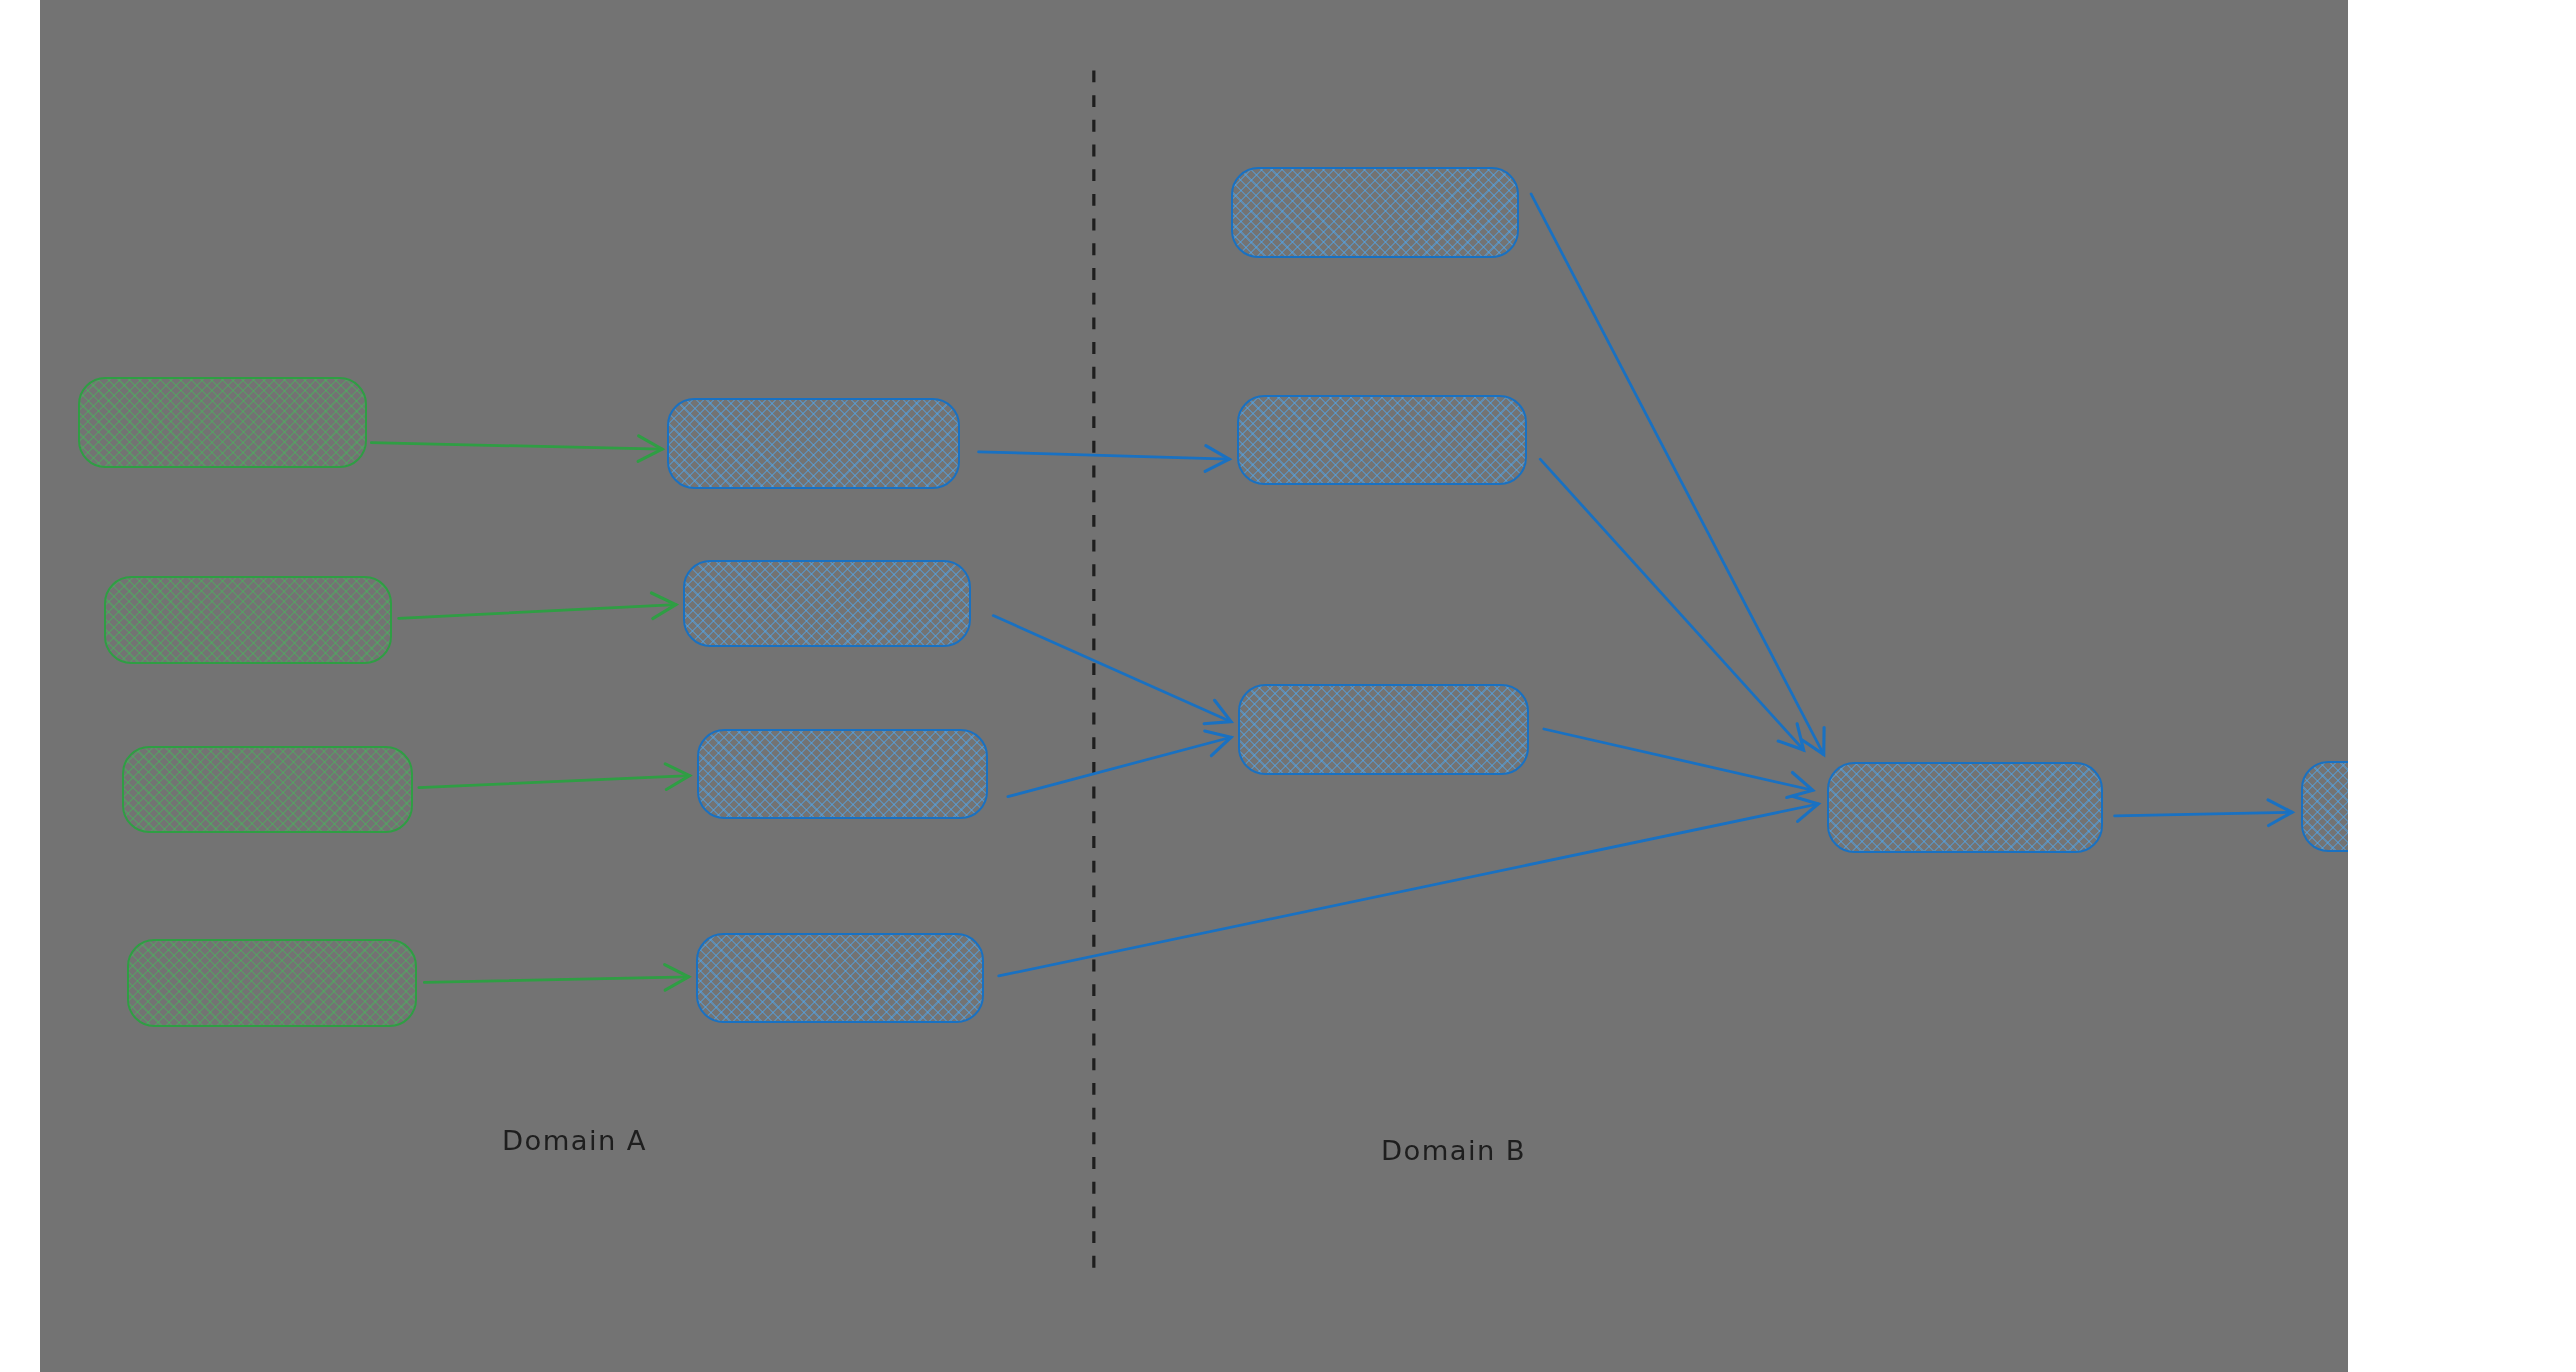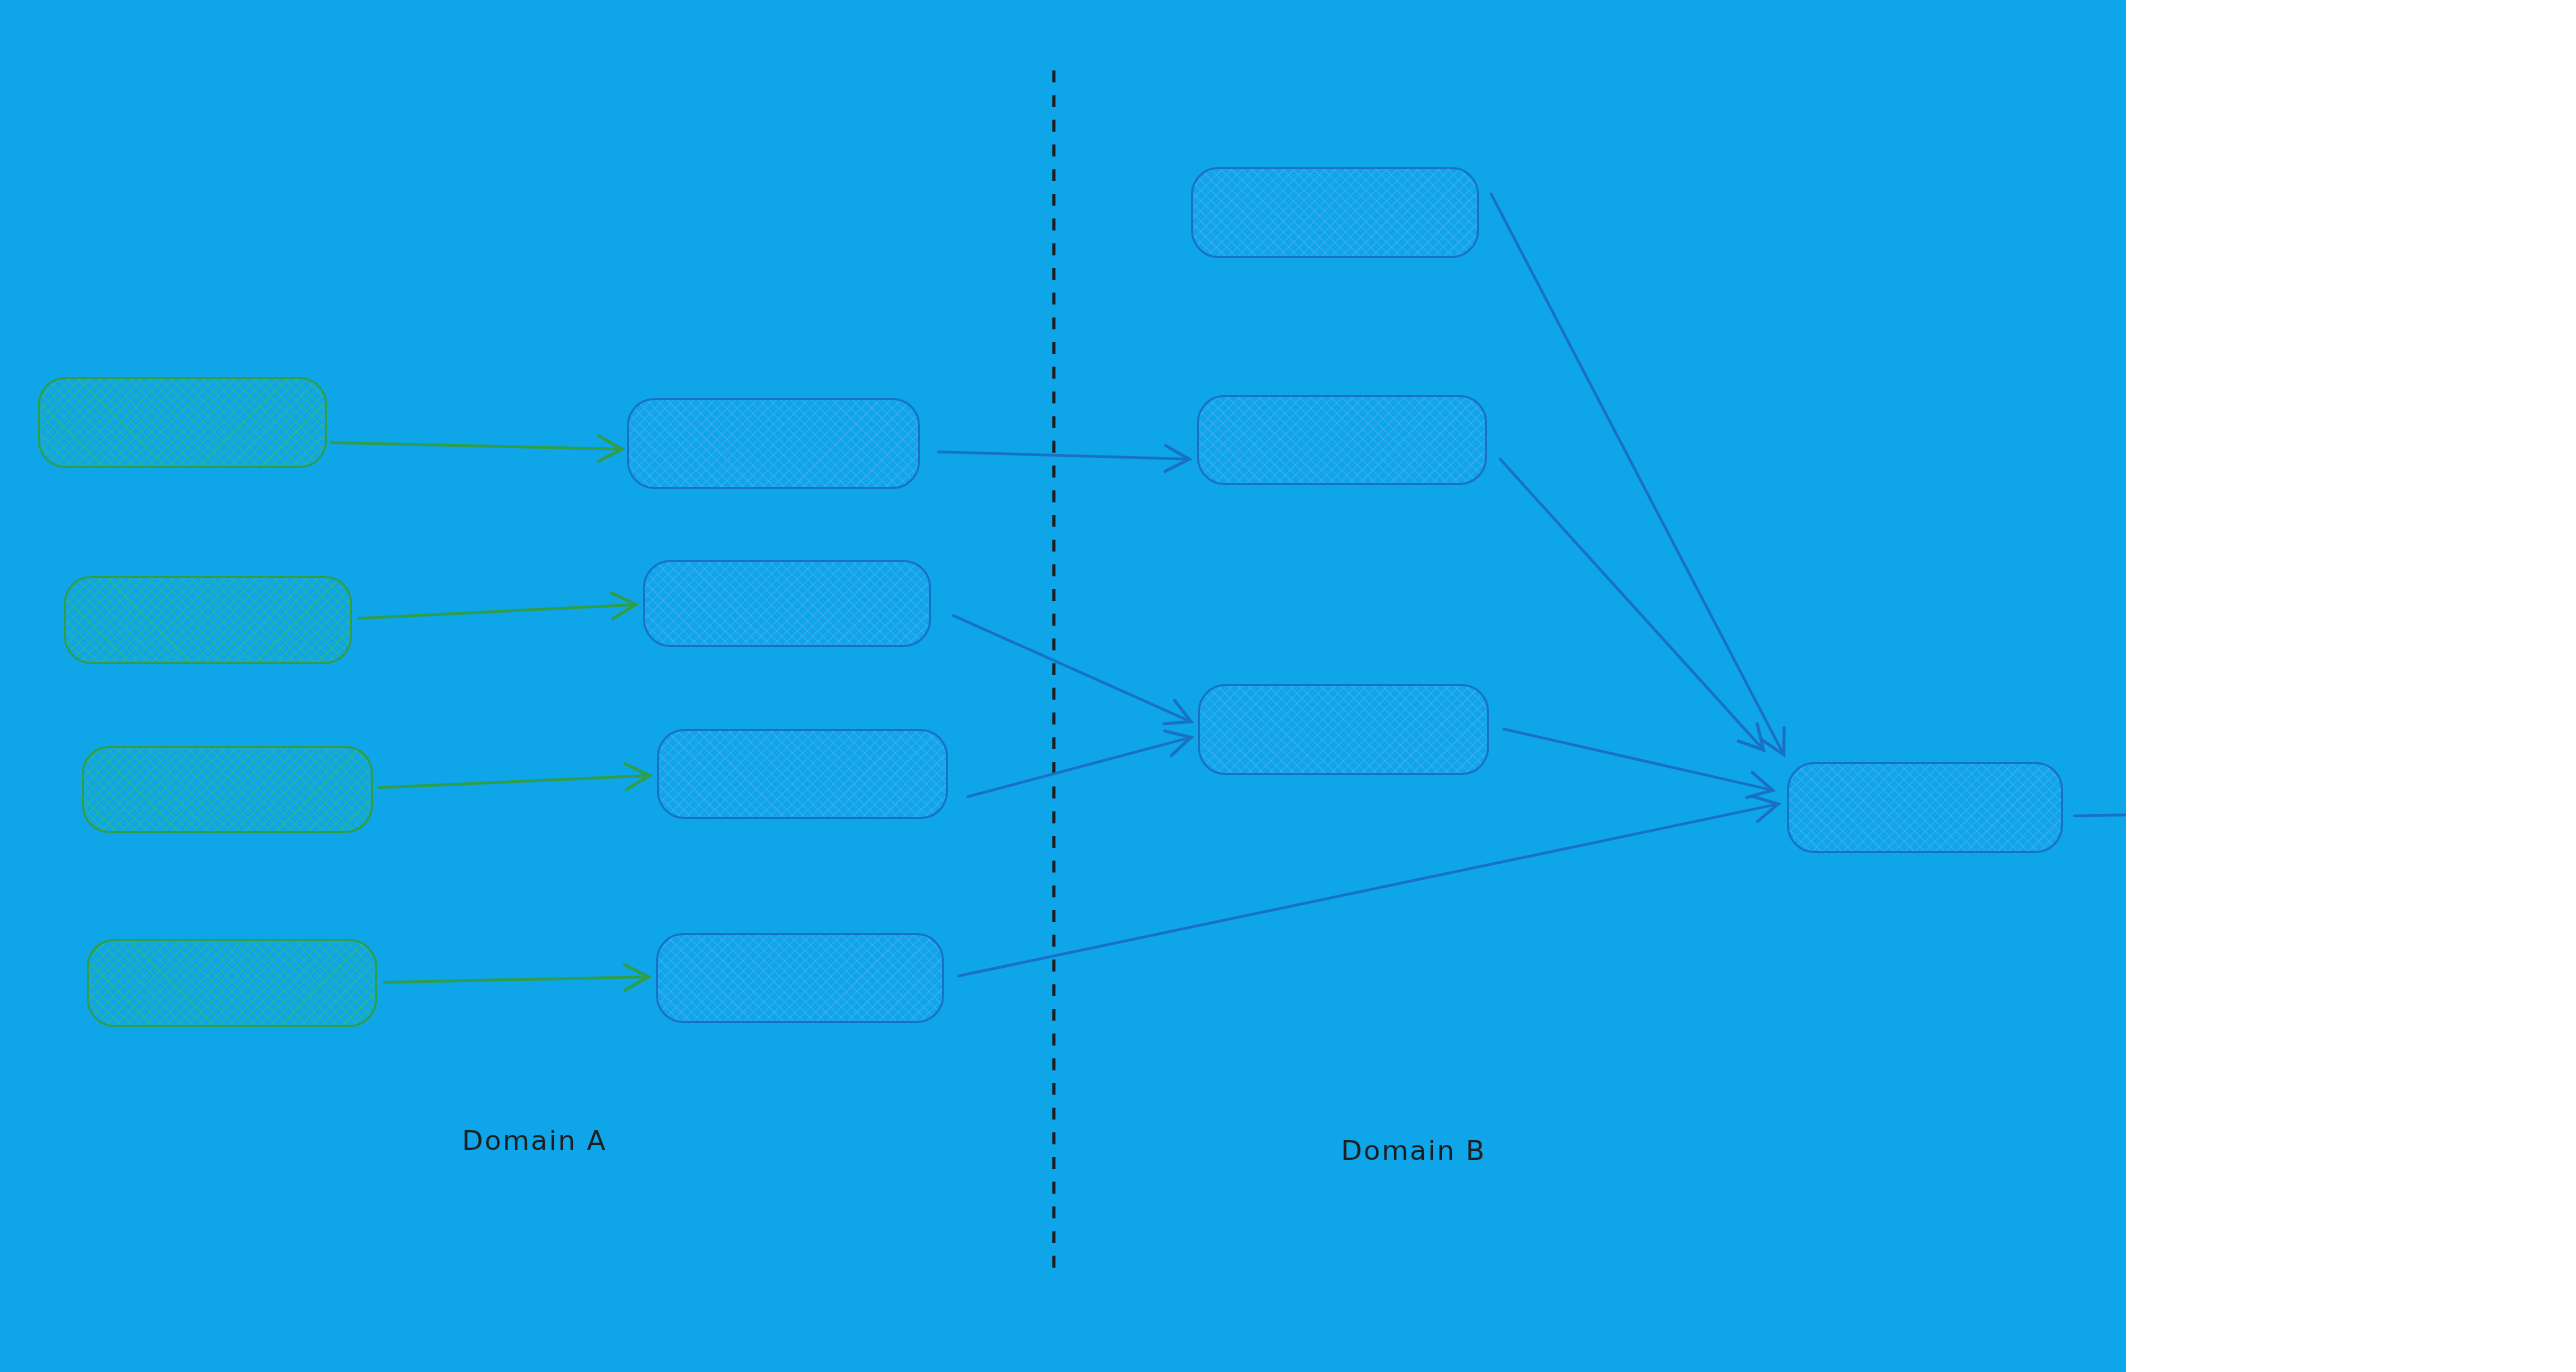--- a/index.html
+++ b/index.html
@@ -3,24 +3,25 @@
 <meta charset="utf-8">
 <style>
   html, body {
     margin: 0;
     padding: 0;
     background: #ffffff;
     font-family: "DejaVu Sans", "Liberation Sans", sans-serif;
   }
   .canvas {
     position: relative;
-    width: 2126px;
+    width: 2308px;
     height: 1372px;
-    background: #0ea5e9;
+    background: #737373;
     overflow: hidden;
+    margin-left: 40px;
   }
   .node {
     position: absolute;
     box-sizing: border-box;
     border-radius: 27.4px;
   }
   .node.green {
     border: 2.7px solid #2f9e44;
     background-image:
       repeating-linear-gradient(45deg,  rgba(64,192,87,0.38) 0px, rgba(64,192,87,0.38) 1.5px, transparent 1.5px, transparent 7.3px),

